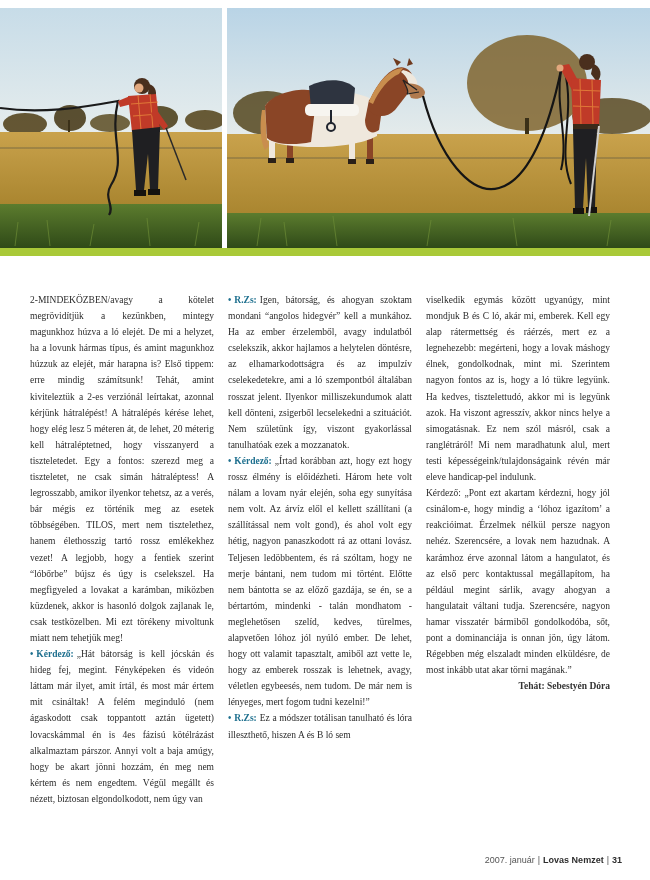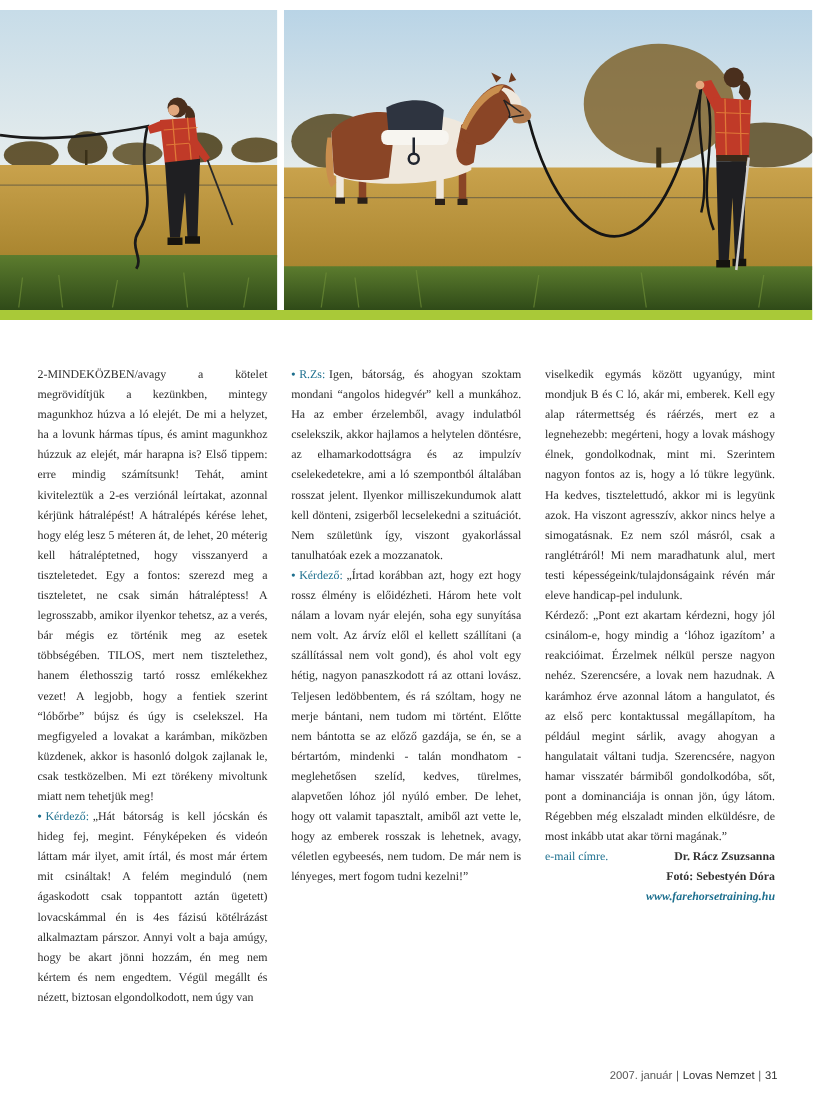--- a/index.html
+++ b/index.html
@@ -10,40 +10,40 @@
   
   .photos{position:absolute;top:8px;left:0;width:650px;height:240px;display:flex;gap:5px;}
   .photo{height:240px;overflow:hidden;}
   .photo svg{display:block;width:100%;height:100%;}
   .photo-left{width:222px;}
   .photo-right{flex:1;}
   .greenbar{position:absolute;top:248px;left:0;width:650px;height:8px;background:#a9c938;}
   
   .textgrid{
     position:absolute;top:292px;left:30px;width:590px;height:566px;
-    display:flex;gap:14px;overflow:hidden;justify-content:space-between;
+    display:flex;gap:14px;overflow:hidden;
   }
   .col{width:184px;font-size:9.5px;line-height:16.1px;text-align:justify;
        text-justify:inter-word;}
   .col p{margin:0;}
   .bullet{color:#1d6f8e;font-weight:bold;margin-right:3px;}
-  .qlabel{color:#1d6f8e;font-weight:normal;margin-right:3px;}
+  .qlabel{color:#1d6f8e;font-weight:bold;margin-right:3px;}
   .plainlabel{font-weight:normal;}
   .closing{color:#1d6f8e;}
   .end-row{display:flex;justify-content:space-between;align-items:baseline;}
   .closing-last{color:#1d6f8e;}
   .byline-author{font-weight:bold;color:#333;white-space:nowrap;}
   .byline{text-align:right;font-weight:bold;color:#333;}
   .website{color:#1d6f8e;font-style:italic;}
   
   .footer{
     position:absolute;top:855px;right:28px;
     font-family:"Liberation Sans", sans-serif;font-size:9px;color:#555;
   }
-  .footer .strong{font-weight:normal;color:#2e2e2e;}
+  .footer .strong{font-weight:bold;color:#2e2e2e;}
   .footer .sep{margin:0 3px;color:#555;}
 </style>
 </head>
 <body>
 
 <div class="photos">
 
   <div class="photo photo-left">
     <svg viewBox="0 0 222 240" preserveAspectRatio="none">
       <defs>
@@ -202,29 +202,25 @@
 <div class="textgrid">
 
   <div class="col">
     <p><span>2-MINDEKÖZBEN/avagy a kötelet megrövidítjük a kezünkben, mintegy magunkhoz húzva a ló elejét. De mi a helyzet, ha a lovunk hármas típus, és amint magunkhoz húzzuk az elejét, már harapna is? Első tippem: erre mindig számítsunk! Tehát, amint kiviteleztük a 2-es verziónál leírtakat, azonnal kérjünk hátralépést! A hátralépés kérése lehet, hogy elég lesz 5 méteren át, de lehet, 20 méterig kell hátraléptetned, hogy visszanyerd a tiszteletedet. Egy a fontos: szerezd meg a tiszteletet, ne csak simán hátraléptess! A legrosszabb, amikor ilyenkor tehetsz, az a verés, bár mégis ez történik meg az esetek többségében. TILOS, mert nem tisztelethez, hanem élethosszig tartó rossz emlékekhez vezet! A legjobb, hogy a fentiek szerint “lóbőrbe” bújsz és úgy is cselekszel. Ha megfigyeled a lovakat a karámban, miközben küzdenek, akkor is hasonló dolgok zajlanak le, csak testközelben. Mi ezt törékeny mivoltunk miatt nem tehetjük meg!</span></p>
     <p><span class="bullet">•</span><span class="qlabel">Kérdező:</span><span>„Hát bátorság is kell jócskán és hideg fej, megint. Fényképeken és videón láttam már ilyet, amit írtál, és most már értem mit csináltak! A felém meginduló (nem ágaskodott csak toppantott aztán ügetett) lovacskámmal én is 4es fázisú kötélrázást alkalmaztam párszor. Annyi volt a baja amúgy, hogy be akart jönni hozzám, én meg nem kértem és nem engedtem. Végül megállt és nézett, biztosan elgondolkodott, nem úgy van</span></p>
   </div>
 
   <div class="col">
     <p><span class="bullet">•</span><span class="qlabel">R.Zs:</span><span>Igen, bátorság, és ahogyan szoktam mondani “angolos hidegvér” kell a munkához. Ha az ember érzelemből, avagy indulatból cselekszik, akkor hajlamos a helytelen döntésre, az elhamarkodottságra és az impulzív cselekedetekre, ami a ló szempontból általában rosszat jelent. Ilyenkor milliszekundumok alatt kell dönteni, zsigerből lecselekedni a szituációt. Nem születünk így, viszont gyakorlással tanulhatóak ezek a mozzanatok.</span></p>
     <p><span class="bullet">•</span><span class="qlabel">Kérdező:</span><span>„Írtad korábban azt, hogy ezt hogy rossz élmény is előidézheti. Három hete volt nálam a lovam nyár elején, soha egy sunyítása nem volt. Az árvíz elől el kellett szállítani (a szállítással nem volt gond), és ahol volt egy hétig, nagyon panaszkodott rá az ottani lovász. Teljesen ledöbbentem, és rá szóltam, hogy ne merje bántani, nem tudom mi történt. Előtte nem bántotta se az előző gazdája, se én, se a bértartóm, mindenki - talán mondhatom - meglehetősen szelíd, kedves, türelmes, alapvetően lóhoz jól nyúló ember. De lehet, hogy ott valamit tapasztalt, amiből azt vette le, hogy az emberek rosszak is lehetnek, avagy, véletlen egybeesés, nem tudom. De már nem is lényeges, mert fogom tudni kezelni!”</span></p>
+    <p><span class="bullet">•</span><span class="qlabel">R.Zs:</span><span>Ez a módszer totálisan tanulható és lóra illeszthető, hiszen A és B ló sem</span></p>
   </div>
 
   <div class="col">
     <p><span>viselkedik egymás között ugyanúgy, mint mondjuk B és C ló, akár mi, emberek. Kell egy alap rátermettség és ráérzés, mert ez a legnehezebb: megérteni, hogy a lovak máshogy élnek, gondolkodnak, mint mi. Szerintem nagyon fontos az is, hogy a ló tükre legyünk. Ha kedves, tisztelettudó, akkor mi is legyünk azok. Ha viszont agresszív, akkor nincs helye a simogatásnak. Ez nem szól másról, csak a ranglétráról! Mi nem maradhatunk alul, mert testi képességeink/tulajdonságaink révén már eleve handicap-pel indulunk.</span></p>
     <p><span class="plainlabel">Kérdező:</span> <span>„Pont ezt akartam kérdezni, hogy jól csinálom-e, hogy mindig a ‘lóhoz igazítom’ a reakcióimat. Érzelmek nélkül persze nagyon nehéz. Szerencsére, a lovak nem hazudnak. A karámhoz érve azonnal látom a hangulatot, és az első perc kontaktussal megállapítom, ha például megint sárlik, avagy ahogyan a hangulatait váltani tudja. Szerencsére, nagyon hamar visszatér bármiből gondolkodóba, sőt, pont a dominanciája is onnan jön, úgy látom. Régebben még elszaladt minden elküldésre, de most inkább utat akar törni magának.”</span></p>
-    <div class="end-row">
-      <span class="closing-last">e-mail címre.</span>
-      <span class="byline-author">Dr. Rácz Zsuzsanna</span>
-    </div>
-    <div class="byline">Fotó: Sebestyén Dóra</div>
-    <div class="byline website">www.farehorsetraining.hu</div>
+    <div class="byline">Tehát: Sebestyén Dóra</div>
   </div>
 </div>
 
 <div class="footer">
   <span>2007. január</span><span class="sep">|</span><span class="strong">Lovas Nemzet</span><span class="sep">|</span><span class="strong">31</span>
 </div>
 
 </body></html>

